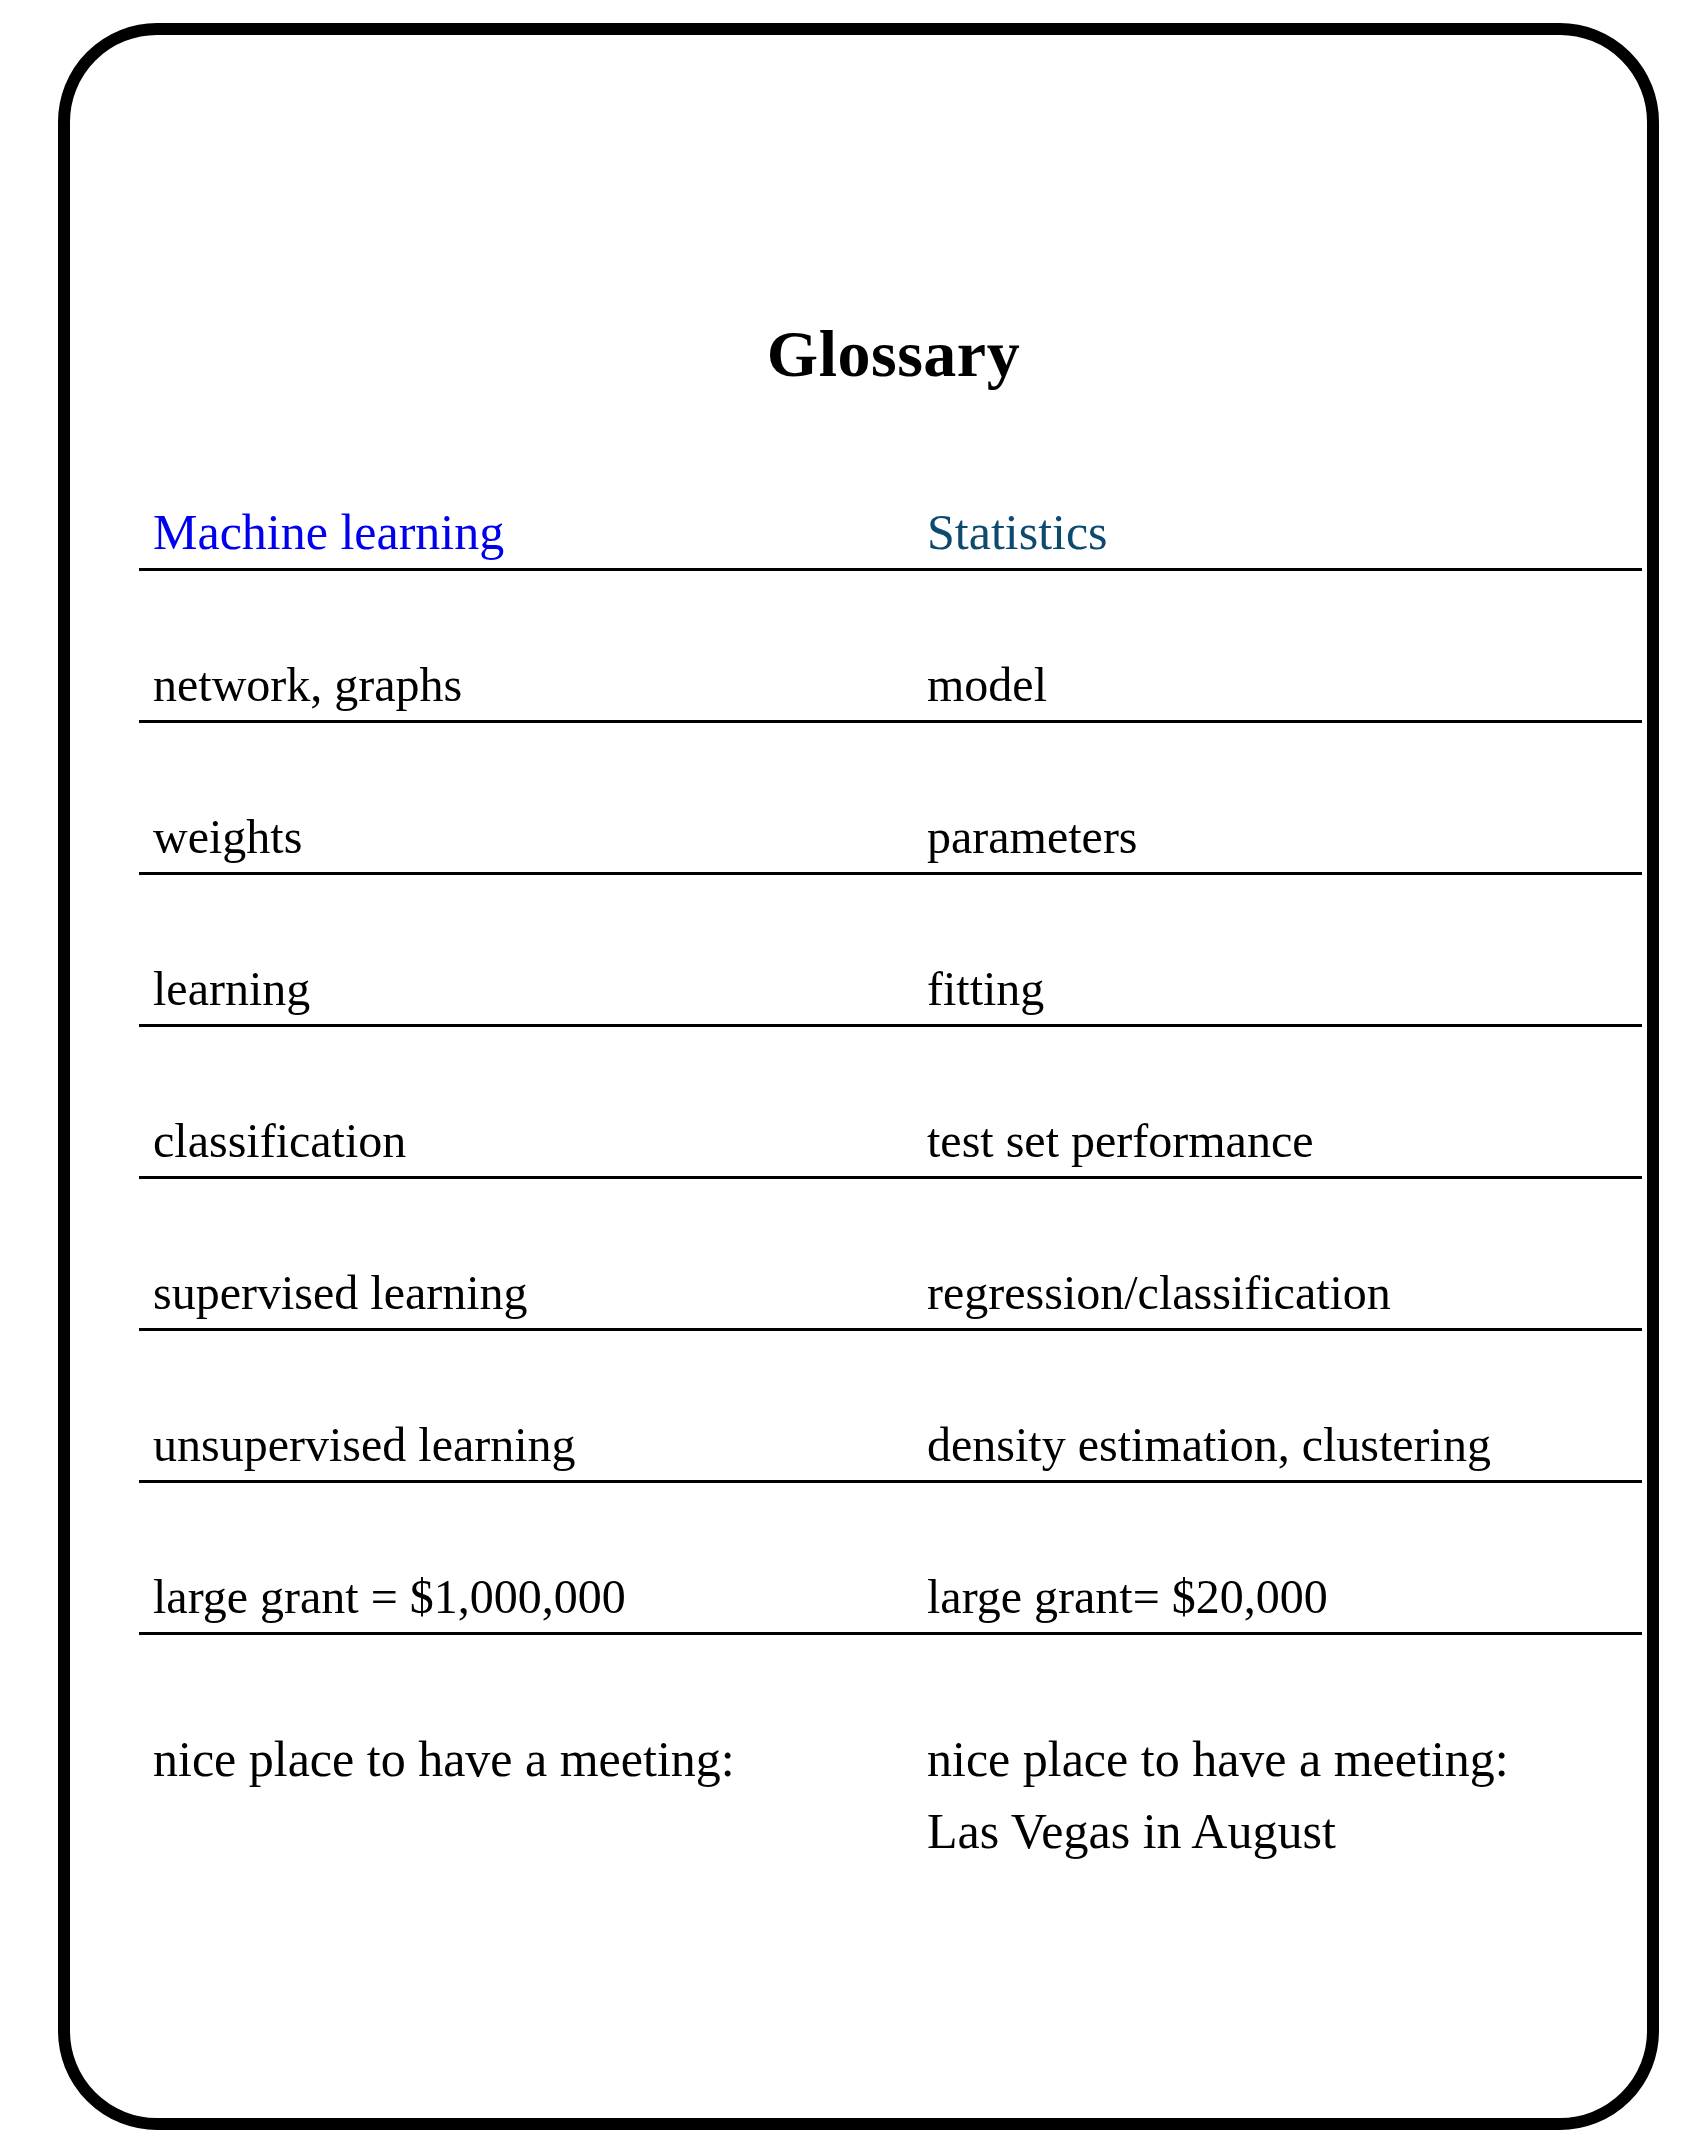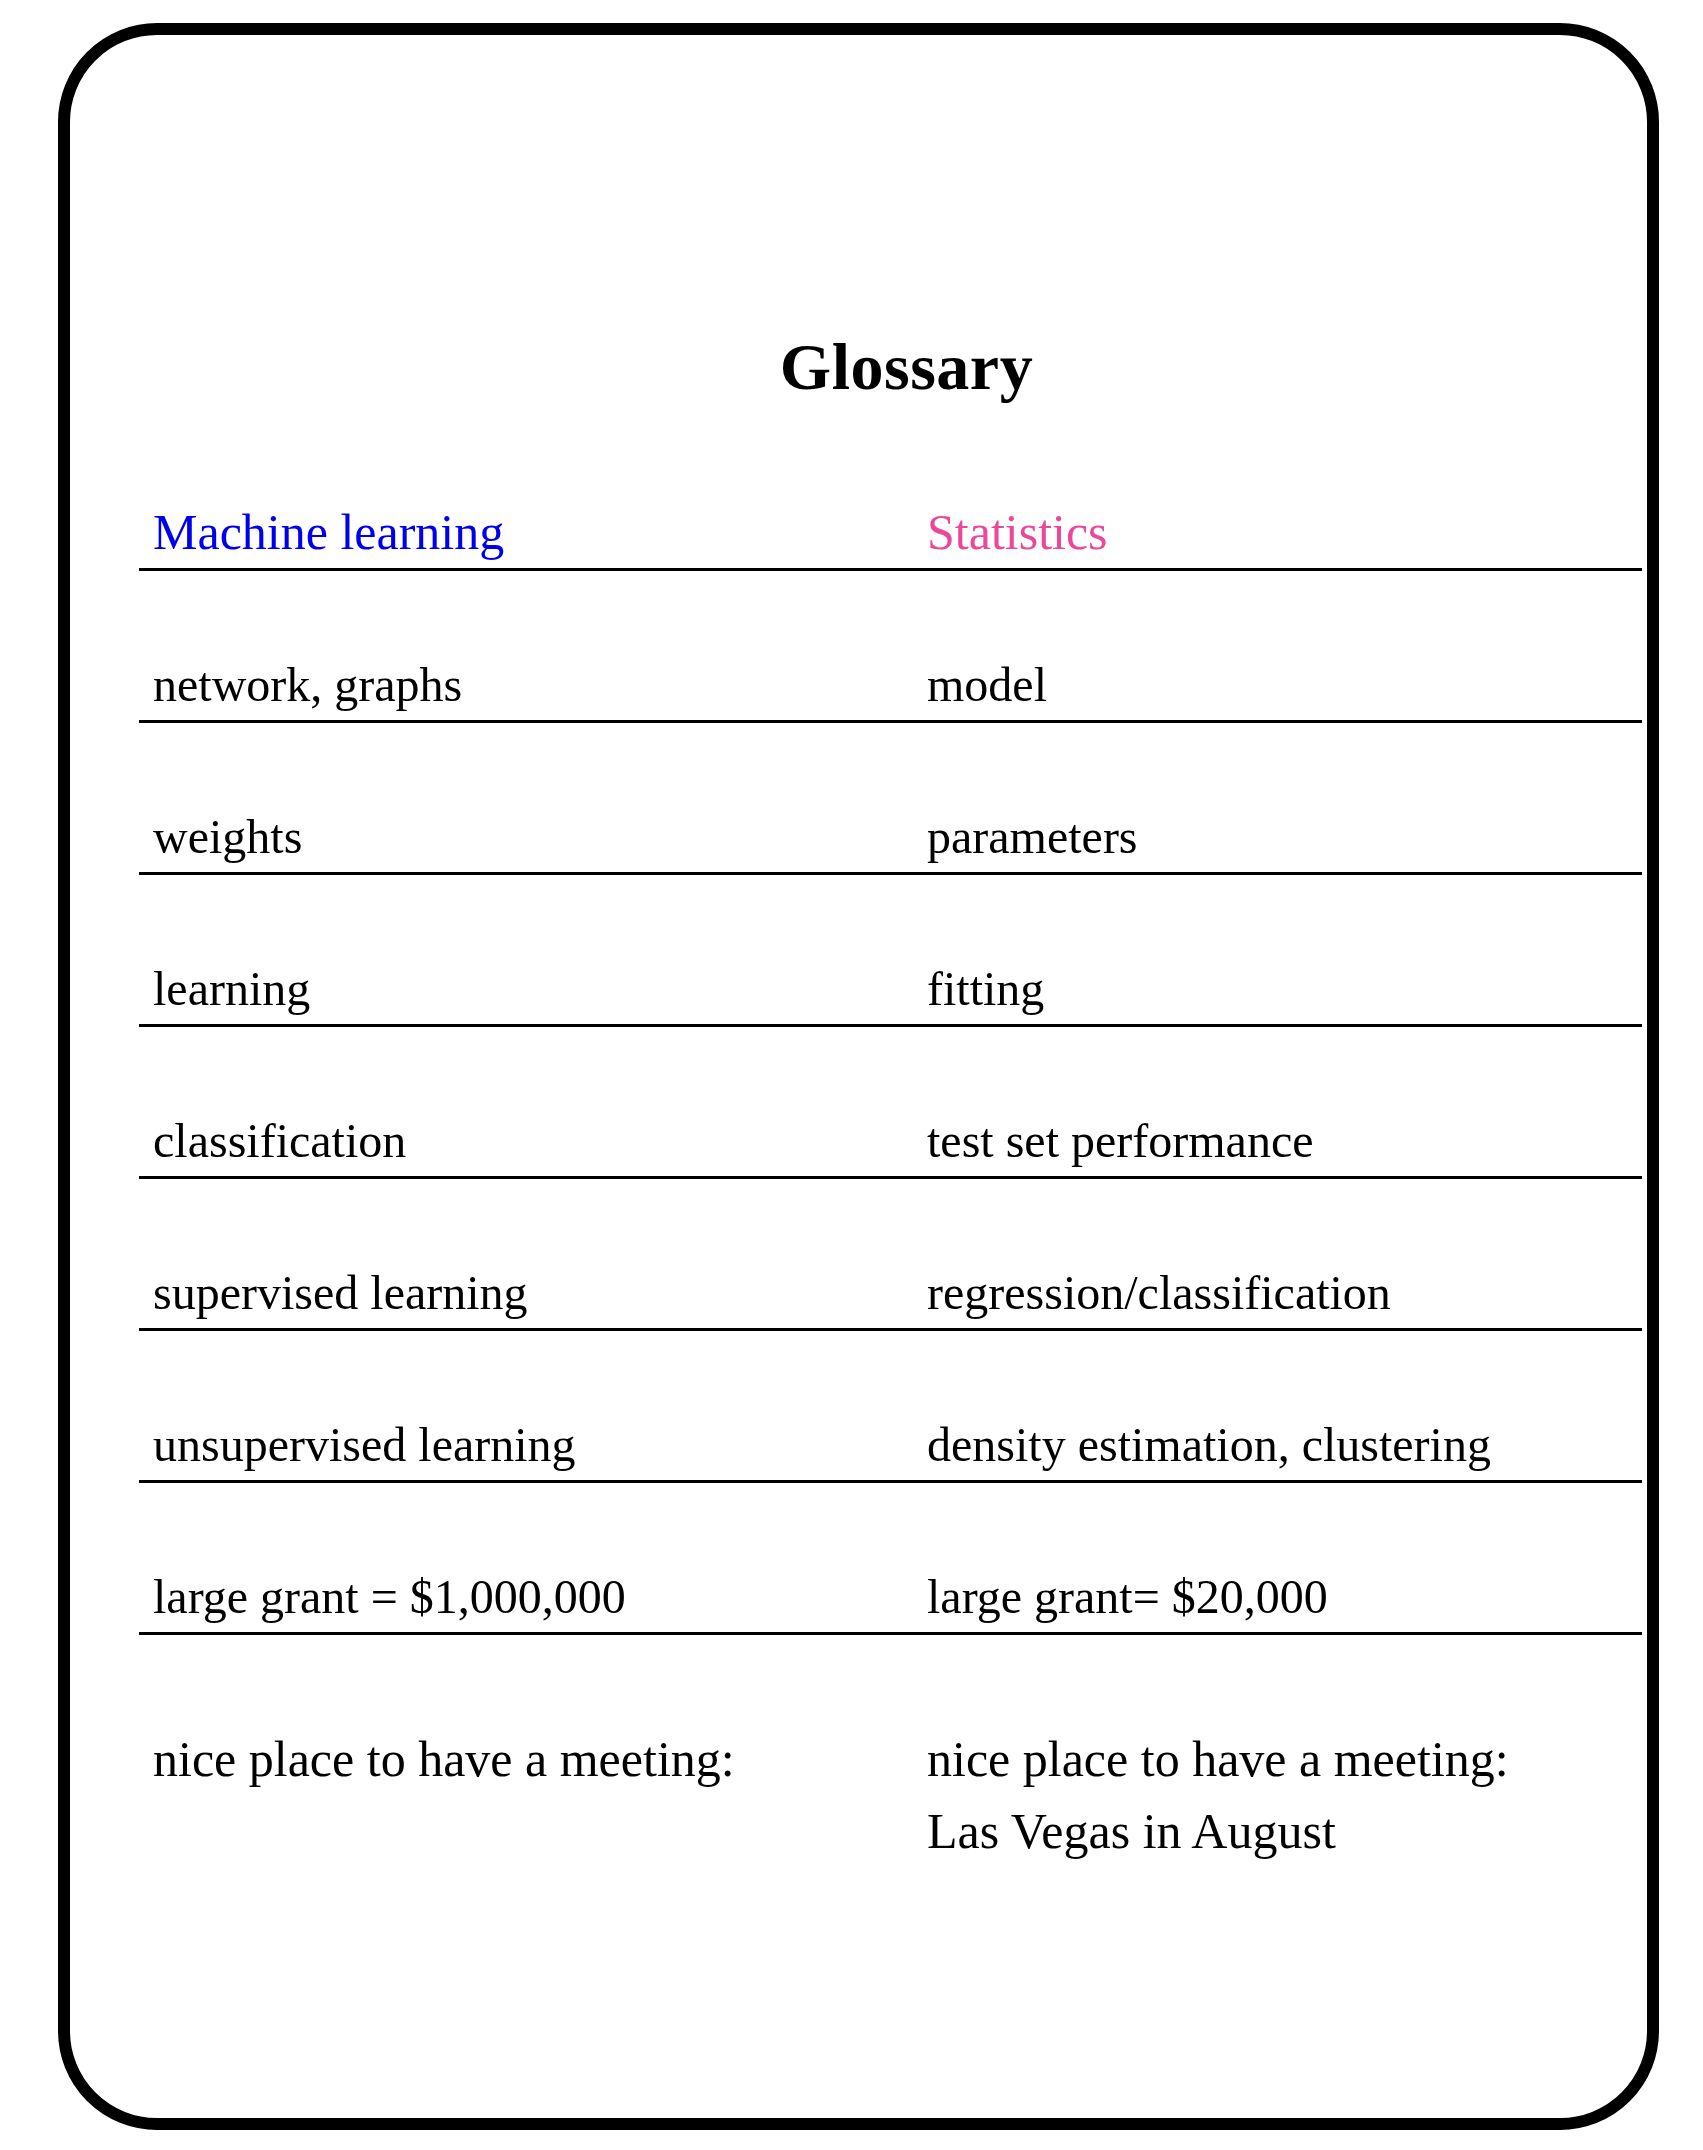--- a/index.html
+++ b/index.html
@@ -24,21 +24,21 @@
     height: 2083px;  
     border: 12.7px solid #000000;
     border-radius: 99px;
     background: transparent;
   }
   .slide-title {
     position: absolute;
     left: 139px;
     top: 315px;
     width: 1503px;
-    margin: 16px;
+    margin: 3px;
     text-align: center;
     font-size: 66px;
     font-weight: bold;
     line-height: 1.1;
     letter-spacing: 0.5px;
   }
   .glossary-table {
     position: absolute;
     left: 139px;
     top: 419px;
@@ -88,21 +88,21 @@
 
 <div class="page">
   <div class="frame"></div>
 
   <h1 class="slide-title">Glossary</h1>
 
   <div class="glossary-table">
 
     <div class="t-row header-row">
       <div class="cell col1" style="color: rgb(0, 0, 238);">Machine learning</div>
-      <div class="cell col2" style="color: #ec4899;">Statistics</div>
+      <div class="cell col2" style="color: #0c4a6e;">Statistics</div>
     </div>
 
     <div class="t-row">
       <div class="cell col1">network, graphs</div>
       <div class="cell col2">model</div>
     </div>
 
     <div class="t-row">
       <div class="cell col1">weights</div>
       <div class="cell col2">parameters</div>

